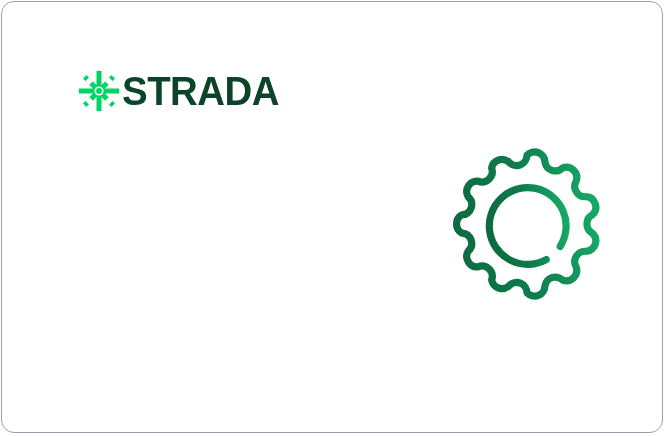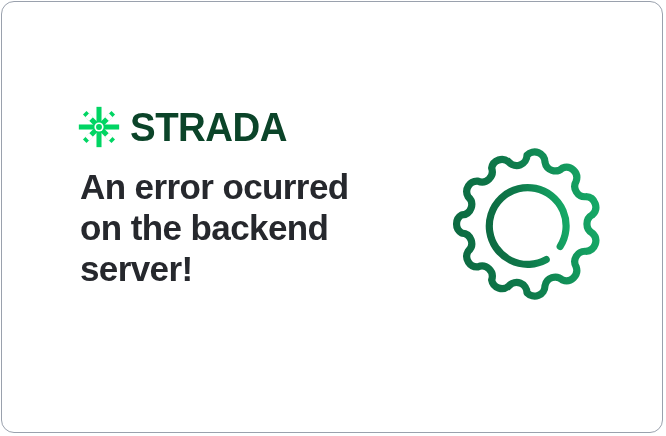--- a/index.html
+++ b/index.html
@@ -25,22 +25,21 @@
     overflow: hidden;
   }
 
   
   #brand-lockup {
     position: absolute;
     left: 76px;
     top: 68px;
     display: flex;
     align-items: center;
-    gap: 10px;
-    margin-top: 36px;
+    gap: 2px;
   }
 
   #brand-mark {
     width: 42px;
     height: 42px;
     display: block;
     flex: none;
   }
 
   #brand-wordmark {
@@ -110,23 +109,20 @@
           <rect x="67" y="67" width="13" height="13" transform="rotate(45 73.5 73.5)"></rect>
         </g>
         <g fill="#00d563">
           <circle cx="50" cy="50" r="7"></circle>
         </g>
       </svg>
     </span>
     <span id="brand-wordmark">STRADA</span>
   </div>
 
-  <div id="error-message">An error ocurred
-on the backend
-server!</div>
 
   <div id="gear-illustration">
     <svg viewBox="0 0 200 200" aria-hidden="true">
       <defs>
         <linearGradient id="gearGrad" x1="0" y1="0.5" x2="1" y2="0.35">
           <stop offset="0%" stop-color="#0d6b42"></stop>
           <stop offset="45%" stop-color="#0e7a4b"></stop>
           <stop offset="100%" stop-color="#16a866"></stop>
         </linearGradient>
       </defs>

